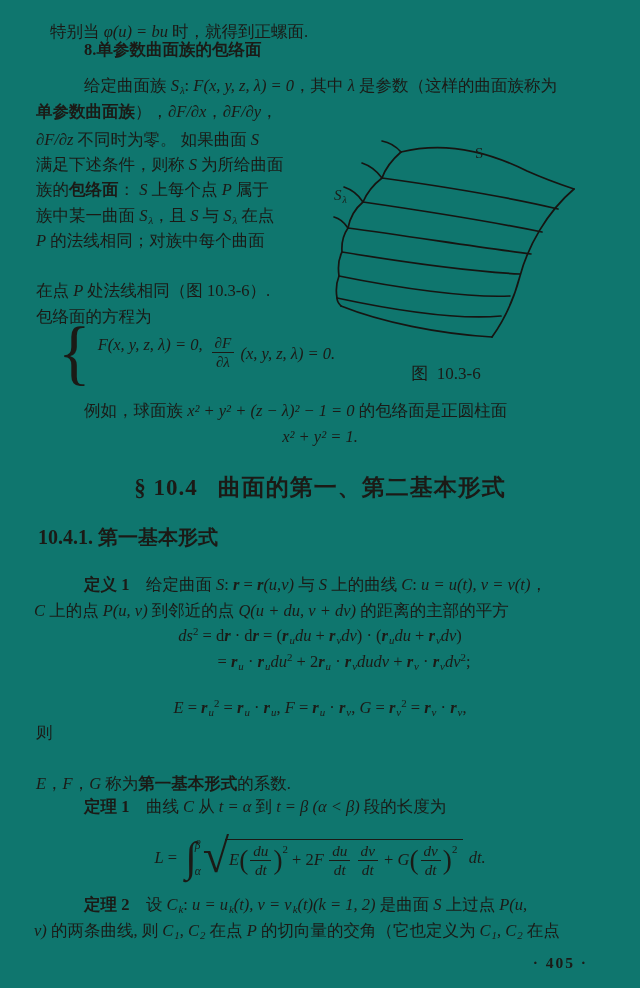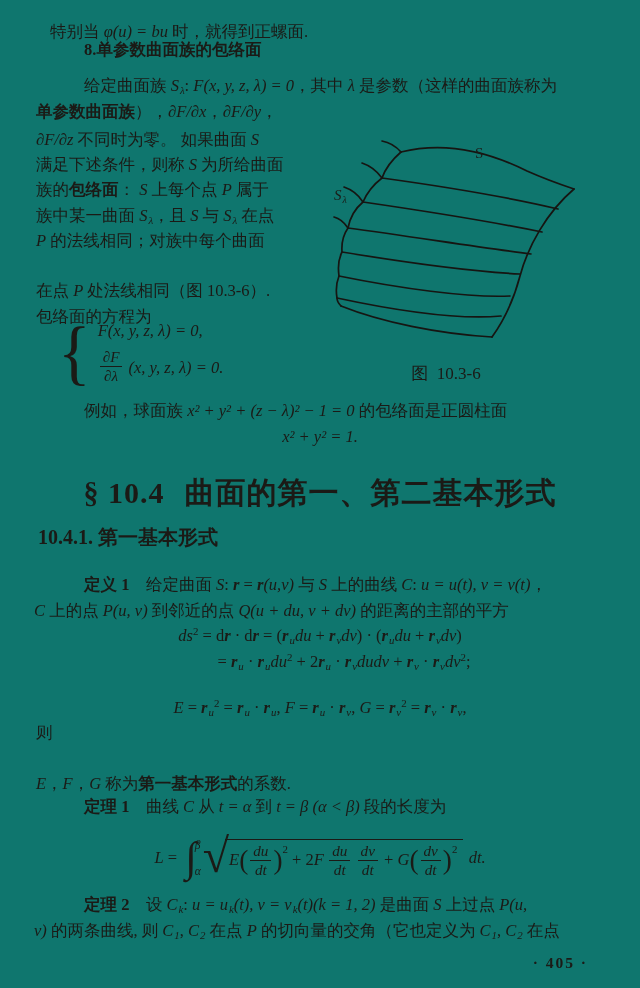--- a/index.html
+++ b/index.html
@@ -14,31 +14,31 @@
   .si{font-style:italic;}
   .sb{font-weight:700;}
   .ssub{font-size:66%;vertical-align:-0.3em;margin-left:1px;}
   .ssup{font-size:66%;vertical-align:0.55em;}
   .bigp{font-size:165%;line-height:0;vertical-align:-0.08em;font-weight:400;}
   .frac{display:inline-block;vertical-align:-0.55em;text-align:center;line-height:1.05;margin:0 2px;font-size:92%;}
   .fn{display:block;border-bottom:1.4px solid currentColor;padding:0 3px 1px;font-style:italic;}
   .fd{display:block;padding-top:1px;font-style:italic;}
   .sysbox{display:flex;align-items:center;gap:7px;}
   .brace{font-size:68px;font-weight:400;line-height:.95;transform:scaleY(1.05);}
-  .syslines{display:flex;flex-direction:column;gap:7px;}
+  .syslines{display:flex;flex-direction:row;gap:7px;}
   .eqflex{display:flex;align-items:center;justify-content:center;}
   .intw{display:inline-flex;align-items:center;margin:0 2px 0 4px;}
   .intsign{font-size:42px;line-height:.85;}
   .intlims{display:inline-flex;flex-direction:column;justify-content:space-between;height:40px;font-size:11.5px;font-style:italic;margin-left:-2px;padding:2px 0;}
   .sqrtw{display:inline-flex;align-items:center;margin-right:2px;}
   .rad{font-size:48px;line-height:.75;margin-right:-4px;transform:translateY(-2px);}
   .radc{display:inline-flex;align-items:center;border-top:1.7px solid currentColor;padding:3px 6px 0 4px;}
   .radc>.ssup{align-self:flex-start;margin-top:0;}
   .radc>.frac{vertical-align:baseline;}
-  .sechead{font-weight:700;font-size:30px;letter-spacing:1px;}
+  .sechead{font-weight:700;font-size:23px;letter-spacing:1px;}
   .subhead{font-weight:700;font-size:20px;}
   .gapw{display:inline-block;width:20px;}
   .fig{position:absolute;left:333px;top:140px;width:292px;height:218px;}
   .figlabel{position:absolute;font-size:15px;}
   .caption{white-space:pre;font-size:17px;}
   .pageno{font-weight:700;font-size:15.5px;letter-spacing:2px;}
   svg{display:block;}
 </style>
 </head>
 <body>

